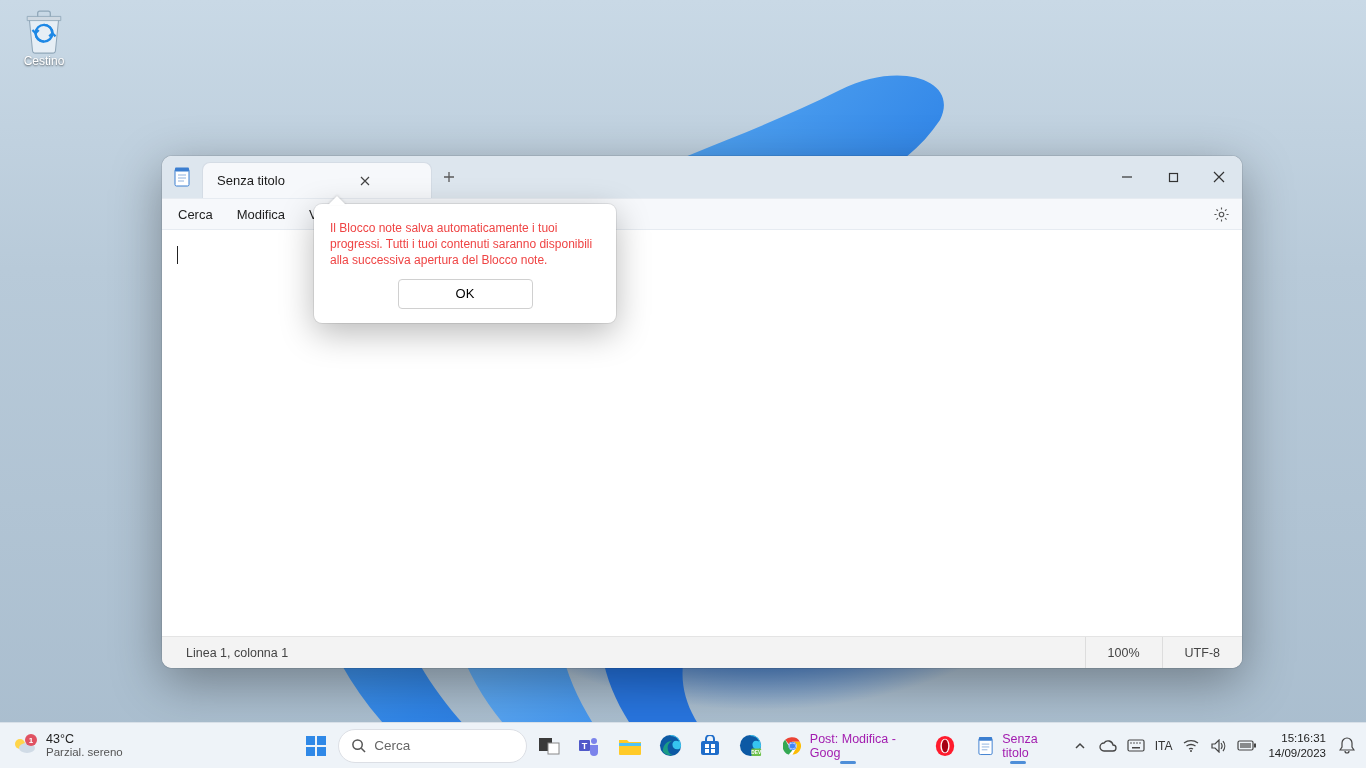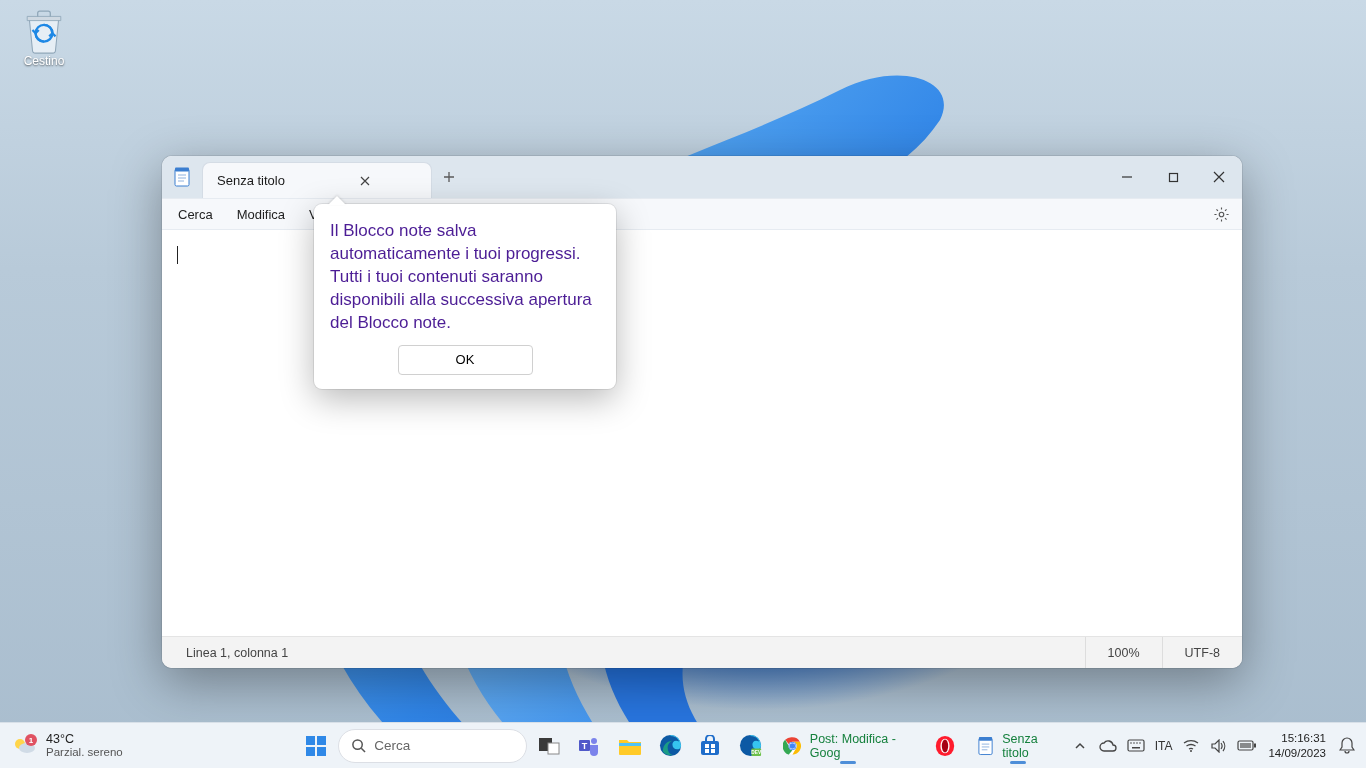--- a/index.html
+++ b/index.html
@@ -75,21 +75,21 @@
   background: #fff; border-radius: 8px;
   box-shadow: 0 10px 34px rgba(0,0,0,.28), 0 0 0 1px rgba(0,0,0,.08);
   padding: 16px 16px 14px; z-index: 50;
 }
 .tooltip::before {
   content: ""; position: absolute; top: -8px; left: 14px;
   border-left: 9px solid transparent; border-right: 9px solid transparent;
   border-bottom: 9px solid #fff;
   filter: drop-shadow(0 -1px 1px rgba(0,0,0,.12));
 }
-.tooltip-text { font-size: 17px; color: #4c1d95; line-height: 1.35; }
+.tooltip-text { font-size: 12px; color: #ef4444; line-height: 1.35; }
 .tooltip-btn {
   display:block; margin: 10px auto 0; width: 135px; height: 30px;
   background:#fff; border:1px solid #d0d0d0; border-radius:4px;
   font-size:13px; cursor:pointer;
 }
 
 
 .taskbar {
   position: absolute; bottom: 0; left: 0; width: 1366px; height: 46px;
   background: #eef3f8; border-top: 1px solid #d8e0e8;
@@ -101,21 +101,21 @@
 .weather-desc { font-size:11.5px; color:#555; }
 
 .task-center { position:absolute; left:50%; transform:translateX(-50%); display:flex; align-items:center; gap:4px; }
 .tb-btn { width: 42px; height: 38px; display:flex; align-items:center; justify-content:center; border-radius:4px; cursor:pointer; }
 .start-btn { width:42px; }
 .search-box {
   width: 214px; height: 34px; background:#fff; border:1px solid #dcdfe5; border-radius:17px;
   display:flex; align-items:center; padding:0 12px; gap:8px; color:#666; font-size:13.5px;text-align:right;
 }
 .task-app { width:42px; height:40px; display:flex; align-items:center; justify-content:center; cursor:pointer; border-radius:4px; position:relative; }
-.task-app.labeled { width:auto; padding:0 10px; gap:8px; font-size:12.5px; color:#15803d; }
+.task-app.labeled { width:auto; padding:0 10px; gap:8px; font-size:12.5px; color:#a21caf; }
 .task-app.active::after { content:""; position:absolute; bottom:2px; left:50%; transform:translateX(-50%); width:16px; height:3px; background:#4e8ed8; border-radius:2px; }
 
 .tray { margin-left:auto; display:flex; align-items:center; gap:2px; padding-right:6px; }
 .tray-icon { width:26px; height:30px; display:flex; align-items:center; justify-content:center; color:#444; cursor:pointer; border-radius:3px; }
 .tray-lang { font-size:12px; color:#333; padding:0 4px; cursor:pointer; }
 .tray-clock { text-align:right; font-size:11.5px; color:#222; line-height:1.25; padding:0 6px; cursor:pointer; }
 
 svg { display:block; }
 </style>
 </head>

